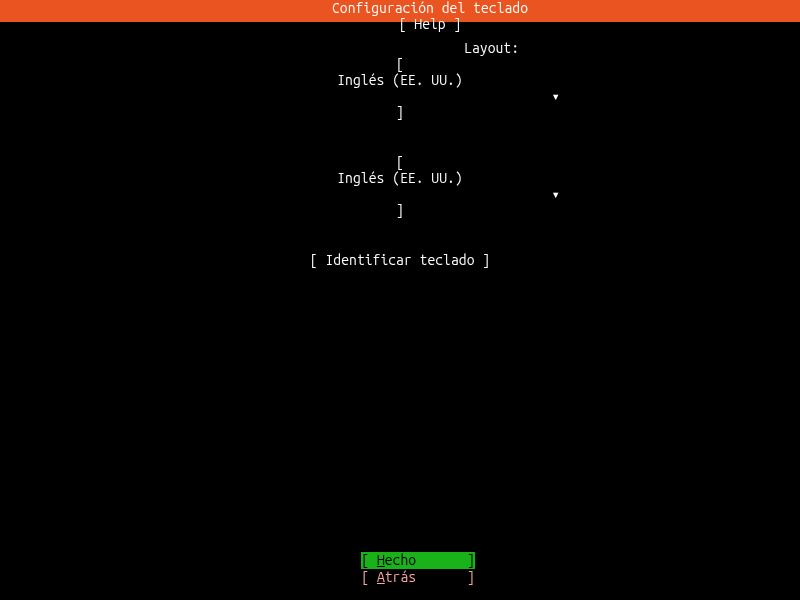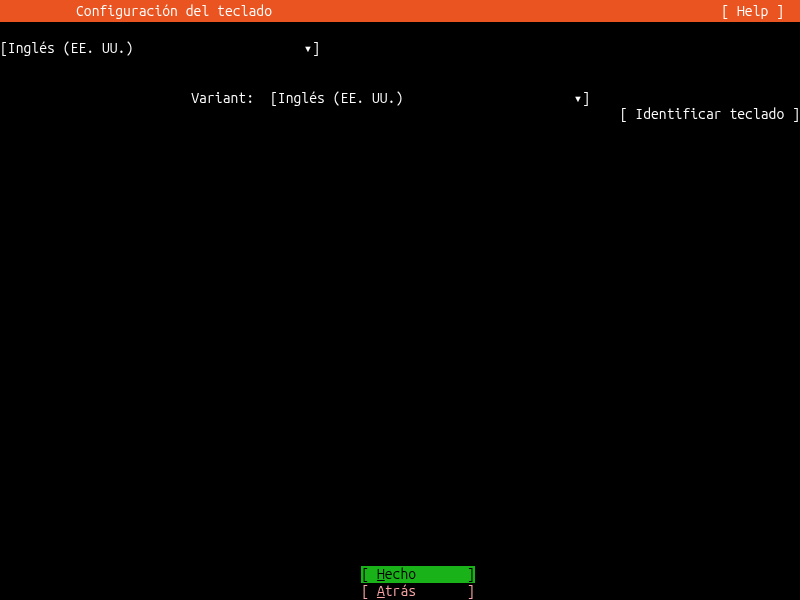--- a/index.html
+++ b/index.html
@@ -1,18 +1,19 @@
 <!DOCTYPE html>
 <html><head>
   <meta charset="utf-8">
   <style>
     * {
       margin: 0;
       padding: 0;
       box-sizing: border-box;
+      flex-direction: column;
     }
     body {
       width: 800px;
       height: 600px;
       background: #000000;
       font-family: 'Ubuntu Mono', 'DejaVu Sans Mono', 'Courier New', monospace;
       font-size: 14px;
       color: #ffffff;
       overflow: hidden;
       position: relative;
@@ -60,28 +61,29 @@
     .dropdown-value {
       flex: 1;
     }
     .dropdown-arrow {
       margin-left: auto;
     }
     .bracket {
       color: #ffffff;
     }
     .identify-row {
-      text-align: right;
+      margin-top: 34px;
+      text-align: center;
     }
     .identify-button {
       display: inline-block;
     }
     .footer-buttons {
       position: absolute;
-      bottom: 0;
+      bottom: 14px;
       left: 0;
       width: 100%;
       display: flex;
       flex-direction: column;
       align-items: center;
       padding-left: 36px;
     }
     .footer-btn {
       font-family: inherit;
       font-size: inherit;
@@ -113,30 +115,30 @@
 <body>
 
 <div class="header-bar">
   <span class="header-title">Configuración del teclado</span>
   <span class="header-help">[ Help ]</span>
 </div>
 
 <div class="content-area">
 
   <div class="form-row">
+    <div class="form-label">Layout:</div>
     <div class="dropdown-field">
       <span class="bracket">[ </span>
       <span class="dropdown-value">Inglés (EE. UU.)</span>
       <span class="dropdown-arrow">▾</span>
       <span class="bracket"> ]</span>
     </div>
   </div>
 
   <div class="form-row" style="margin-top:34px;">
-    <div class="form-label">Variant:</div>
     <div class="dropdown-field">
       <span class="bracket">[ </span>
       <span class="dropdown-value">Inglés (EE. UU.)</span>
       <span class="dropdown-arrow">▾</span>
       <span class="bracket"> ]</span>
     </div>
   </div>
 
   <div class="identify-row">
     <span class="identify-button">

